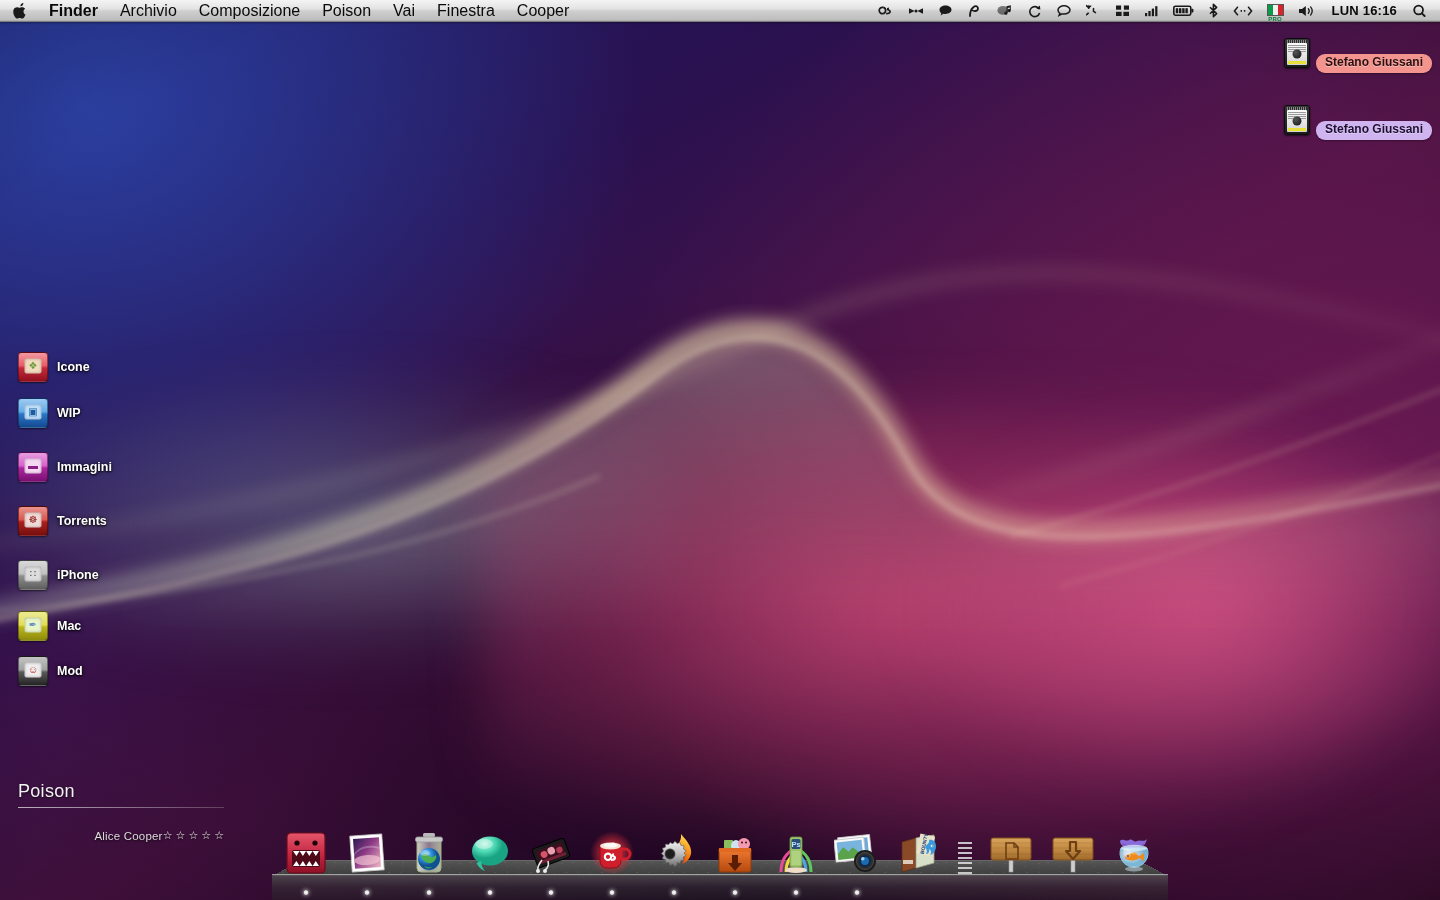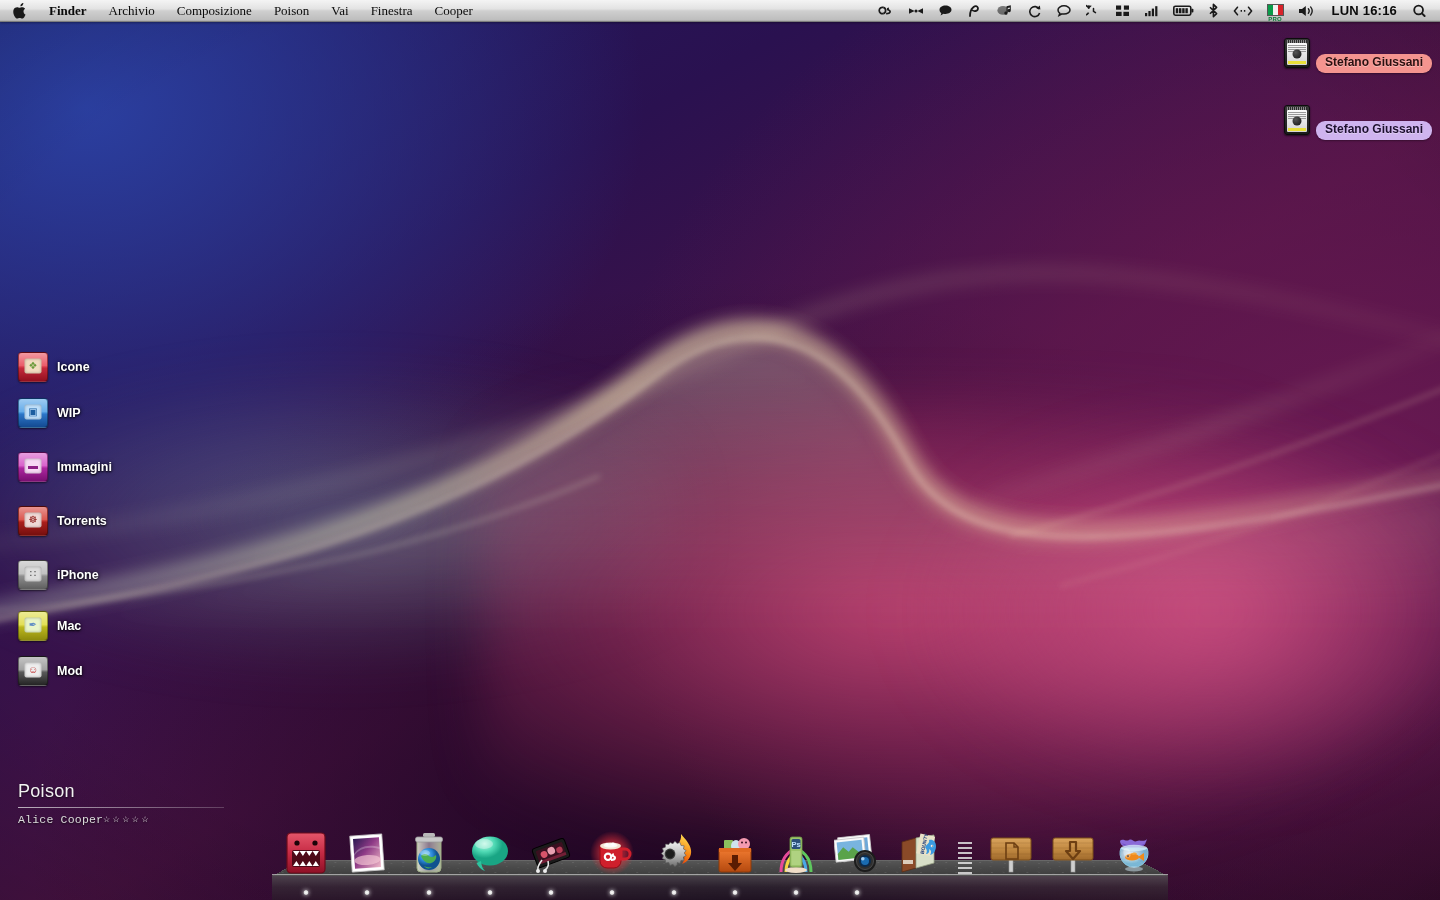--- a/index.html
+++ b/index.html
@@ -60,22 +60,22 @@
     border-bottom:1px solid #7d7d7d;
     display:flex; align-items:center;
     font-size:13px; color:#111;
     z-index:50;
     box-shadow:0 1px 2px rgba(0,0,0,.35);
   }
   .mb-left { display:flex; align-items:center; height:100%; }
   .mb-item {
     padding:0 11px; height:100%;
     display:flex; align-items:center;
-    font-size:13px; color:#0a0a0a;
-    white-space:nowrap; cursor:default;font-family:Liberation Serif, serif;
+    font-size:16px; color:#0a0a0a;
+    white-space:nowrap; cursor:default;
   }
   .mb-item.apple { padding:0 11px 0 13px; }
   .mb-item.bold { font-weight:bold; }
   .mb-right {
     margin-left:auto; display:flex; align-items:center;
     height:100%; padding-right:6px; gap:0px;
   }
   .mb-stat {
     height:100%; display:flex; align-items:center; justify-content:center;
     padding:0 7px; color:#1a1a1a; cursor:default;
@@ -182,21 +182,21 @@
   .np-title {
     font-size:18px; color:#f2f2f2; font-weight:normal;
     letter-spacing:.3px; line-height:1.1;
     text-shadow:0 1px 2px rgba(0,0,0,.7);
   }
   .np-rule {
     margin-top:5px; height:1px; width:100%;
     background:linear-gradient(to right, rgba(235,235,235,.72), rgba(235,235,235,.22));
   }
   .np-bottom {
-    margin-top:5px; display:flex; align-items:center; justify-content:flex-start;font-family:Liberation Mono, monospace;
+    margin-top:22px; display:flex; align-items:center; justify-content:flex-end;
   }
   .np-artist {
     font-size:11.5px; color:#dcdcdc; letter-spacing:.2px;
     text-shadow:0 1px 2px rgba(0,0,0,.7);
   }
   .np-stars { display:flex; gap:3px; color:#e4e4e4; font-size:11px; line-height:1;
     text-shadow:0 1px 2px rgba(0,0,0,.7); }
 
   
   #dock {

